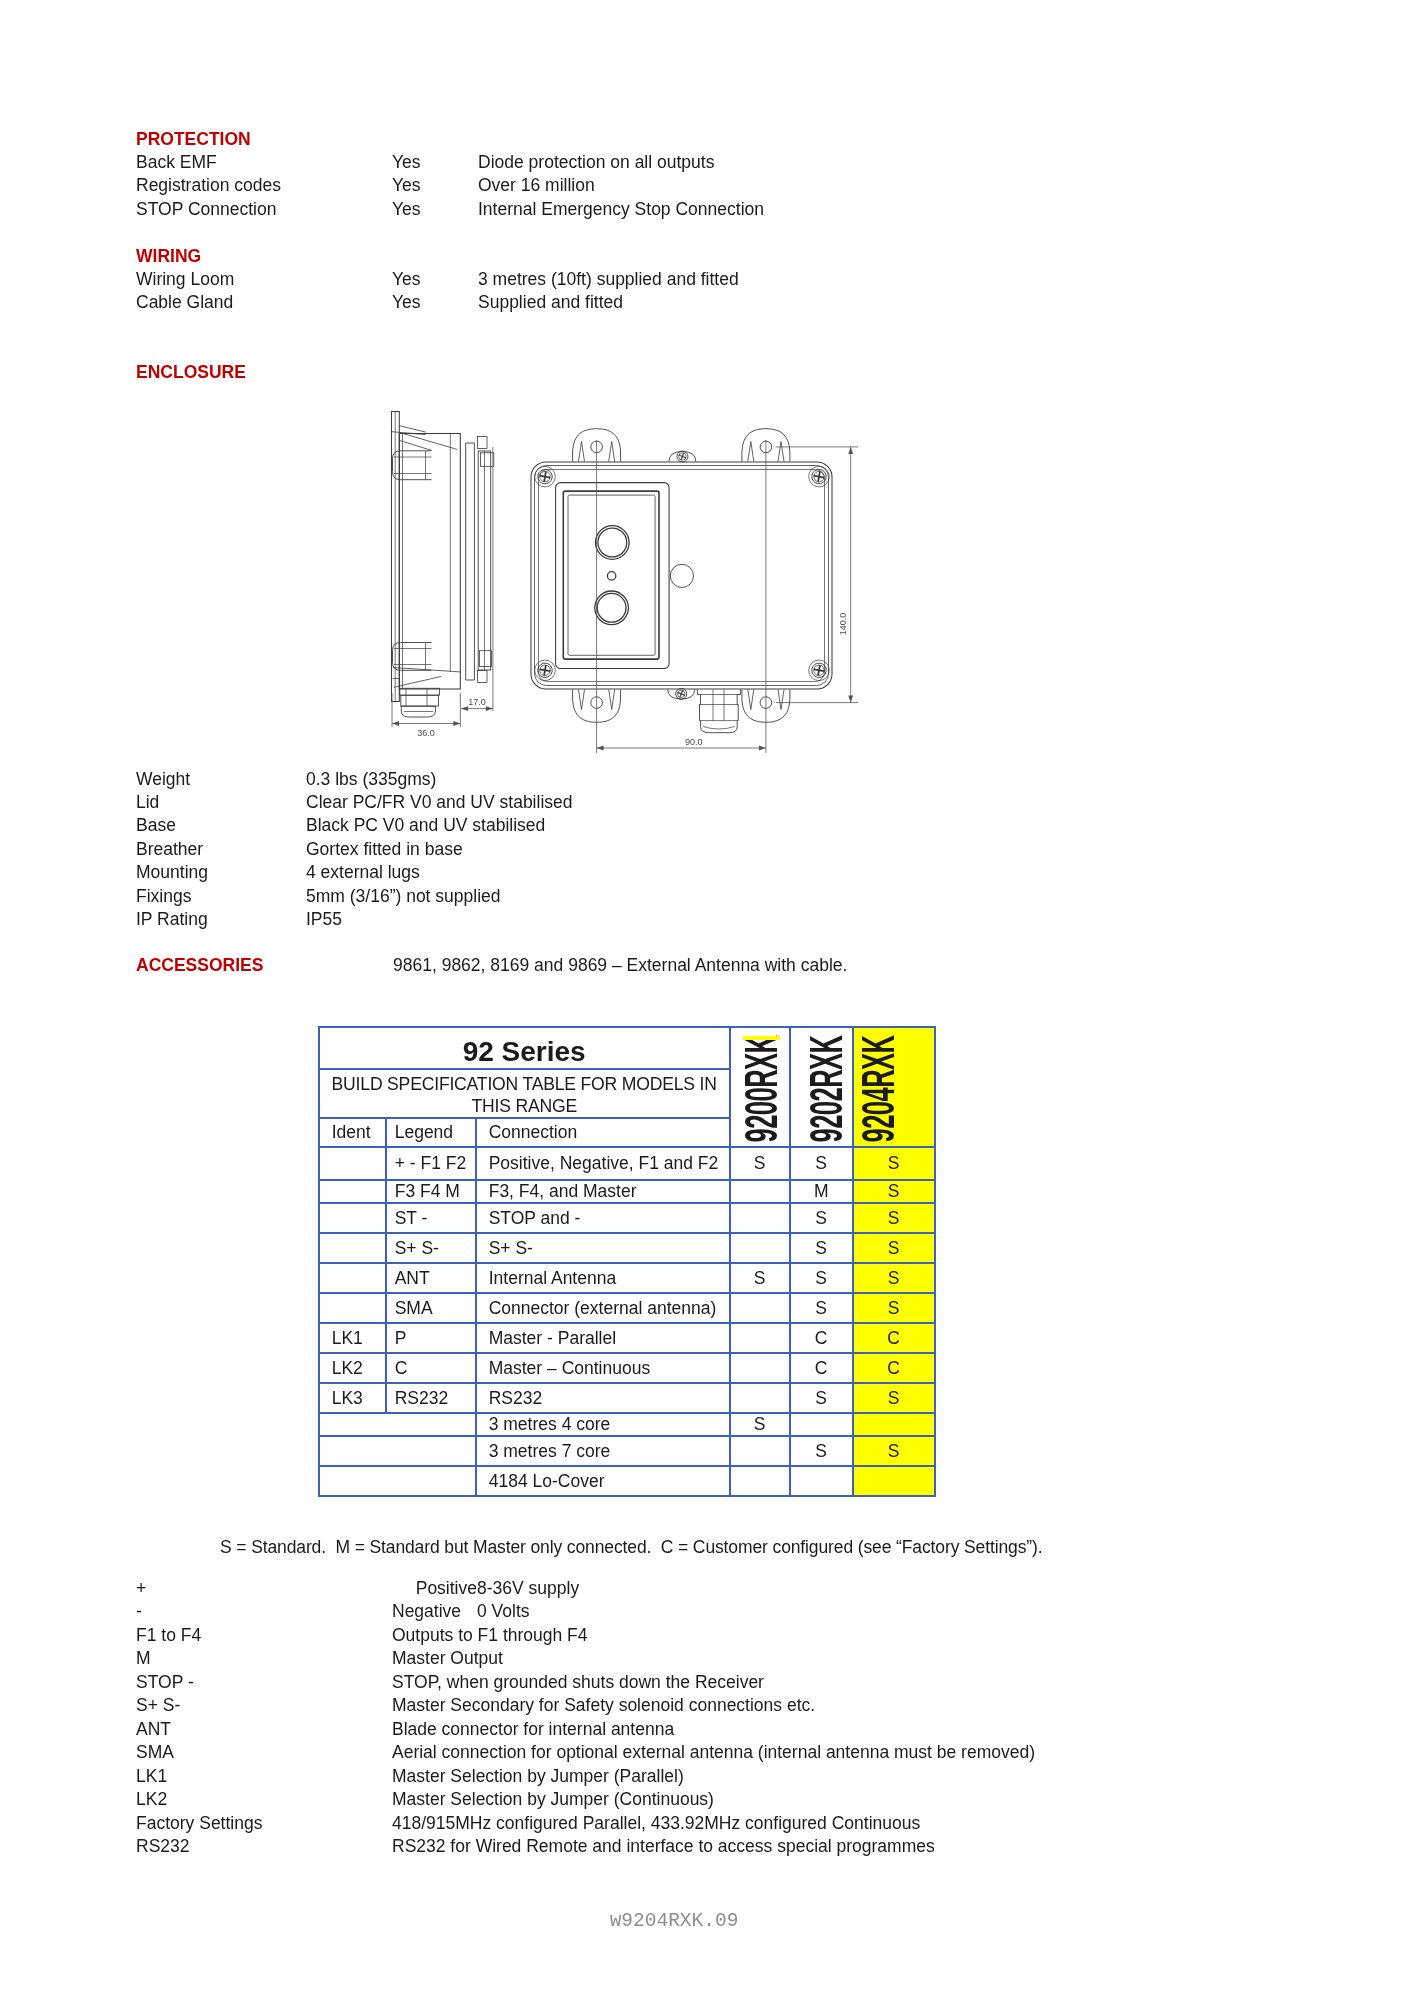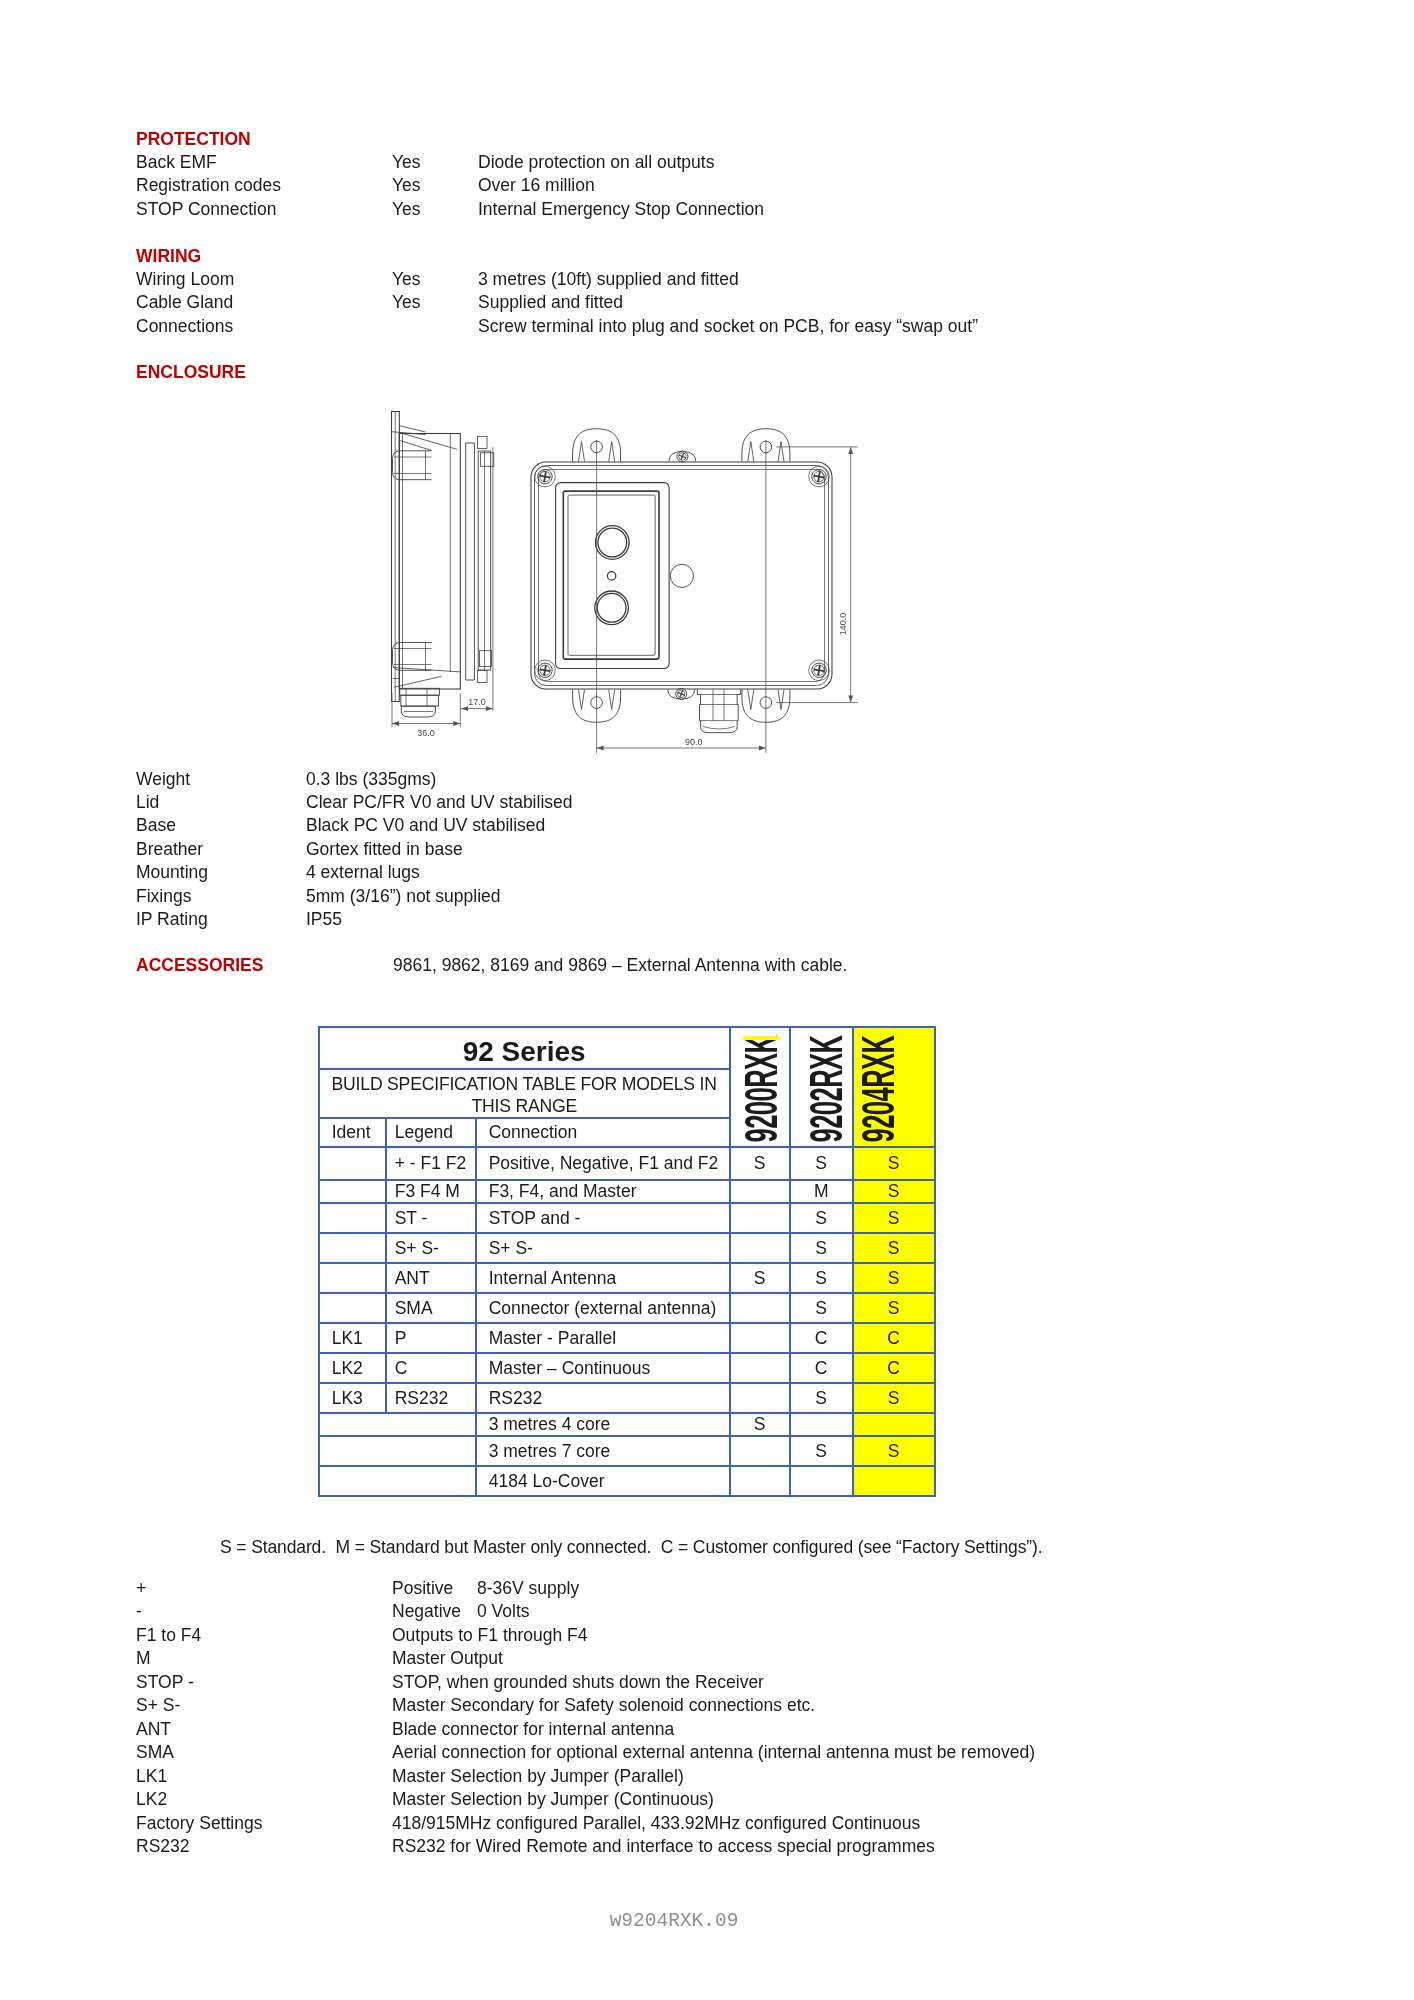--- a/index.html
+++ b/index.html
@@ -26,21 +26,20 @@
 <div class="hd">PROTECTION</div>
 <div><span class="c1">Back EMF</span><span class="c2">Yes</span><span>Diode protection on all outputs</span></div>
 <div><span class="c1">Registration codes</span><span class="c2">Yes</span><span>Over 16 million</span></div>
 <div><span class="c1">STOP Connection</span><span class="c2">Yes</span><span>Internal Emergency Stop Connection</span></div>
 </div>
 
 <div class="sec" style="top:244.5px;">
 <div class="hd">WIRING</div>
 <div><span class="c1">Wiring Loom</span><span class="c2">Yes</span><span>3 metres (10ft) supplied and fitted</span></div>
 <div><span class="c1">Cable Gland</span><span class="c2">Yes</span><span>Supplied and fitted</span></div>
-<div><span class="c1">Connections</span><span class="c2"></span><span>Screw terminal into plug and socket on PCB, for easy “swap out”</span></div>
 </div>
 
 <div class="sec hd" style="top:360.5px;">ENCLOSURE</div>
 
 <div style="position:absolute;left:380px;top:395px;">
 <svg width="520" height="385" viewBox="0 0 520 385" fill="none" stroke="#3c3c3c" stroke-width="1.05" font-family="Liberation Sans, sans-serif">
 
 <g>
 <rect x="11.5" y="16.5" width="7.8" height="290"></rect>
 <line x1="15.2" y1="16.5" x2="15.2" y2="306.5" stroke-width="0.7"></line>
@@ -398,21 +397,21 @@
           <td class="sc"></td>
           <td class="sc yel"></td>
         </tr>
 </tbody>
     </table>
 </div>
 
 <div class="sec" style="left:220px;top:1535.5px;letter-spacing:-0.12px;">S = Standard.&nbsp; M = Standard but Master only connected.&nbsp; C = Customer configured (see “Factory Settings”).</div>
 
 <div class="sec" style="top:1577px;">
-<div><span class="c1">+</span><span><span style="display:inline-block;width:85px;">Positive</span>8-36V supply</span></div>
+<div><span class="c1">+</span><span><span style="display:inline-block;width:85px;text-align:right;">Positive</span>8-36V supply</span></div>
 <div><span class="c1">-</span><span><span style="display:inline-block;width:85px;">Negative</span>0 Volts</span></div>
 <div><span class="c1">F1 to F4</span><span>Outputs to F1 through F4</span></div>
 <div><span class="c1">M</span><span>Master Output</span></div>
 <div><span class="c1">STOP -</span><span>STOP, when grounded shuts down the Receiver</span></div>
 <div><span class="c1">S+ S-</span><span>Master Secondary for Safety solenoid connections etc.</span></div>
 <div><span class="c1">ANT</span><span>Blade connector for internal antenna</span></div>
 <div><span class="c1">SMA</span><span>Aerial connection for optional external antenna (internal antenna must be removed)</span></div>
 <div><span class="c1">LK1</span><span>Master Selection by Jumper (Parallel)</span></div>
 <div><span class="c1">LK2</span><span>Master Selection by Jumper (Continuous)</span></div>
 <div><span class="c1">Factory Settings</span><span>418/915MHz configured Parallel, 433.92MHz configured Continuous</span></div>

